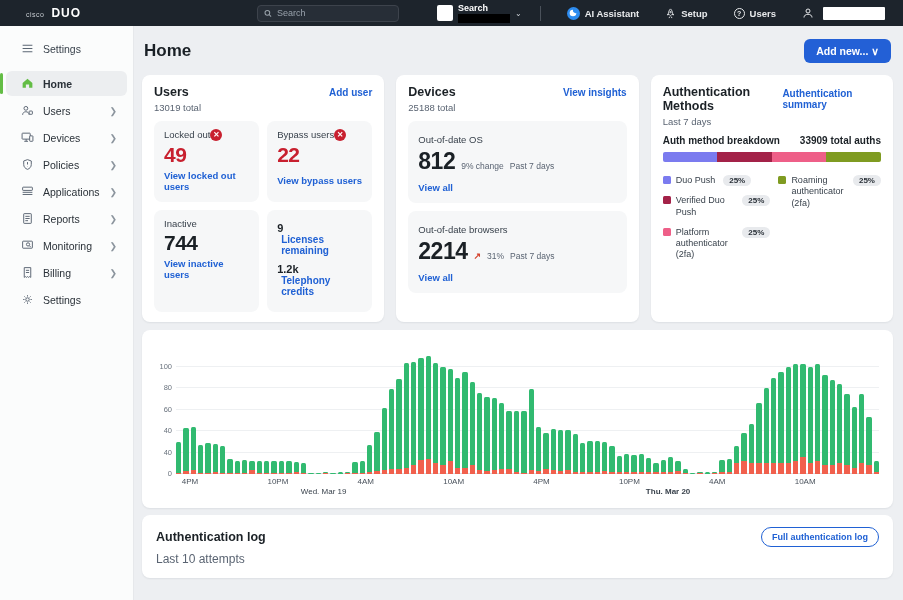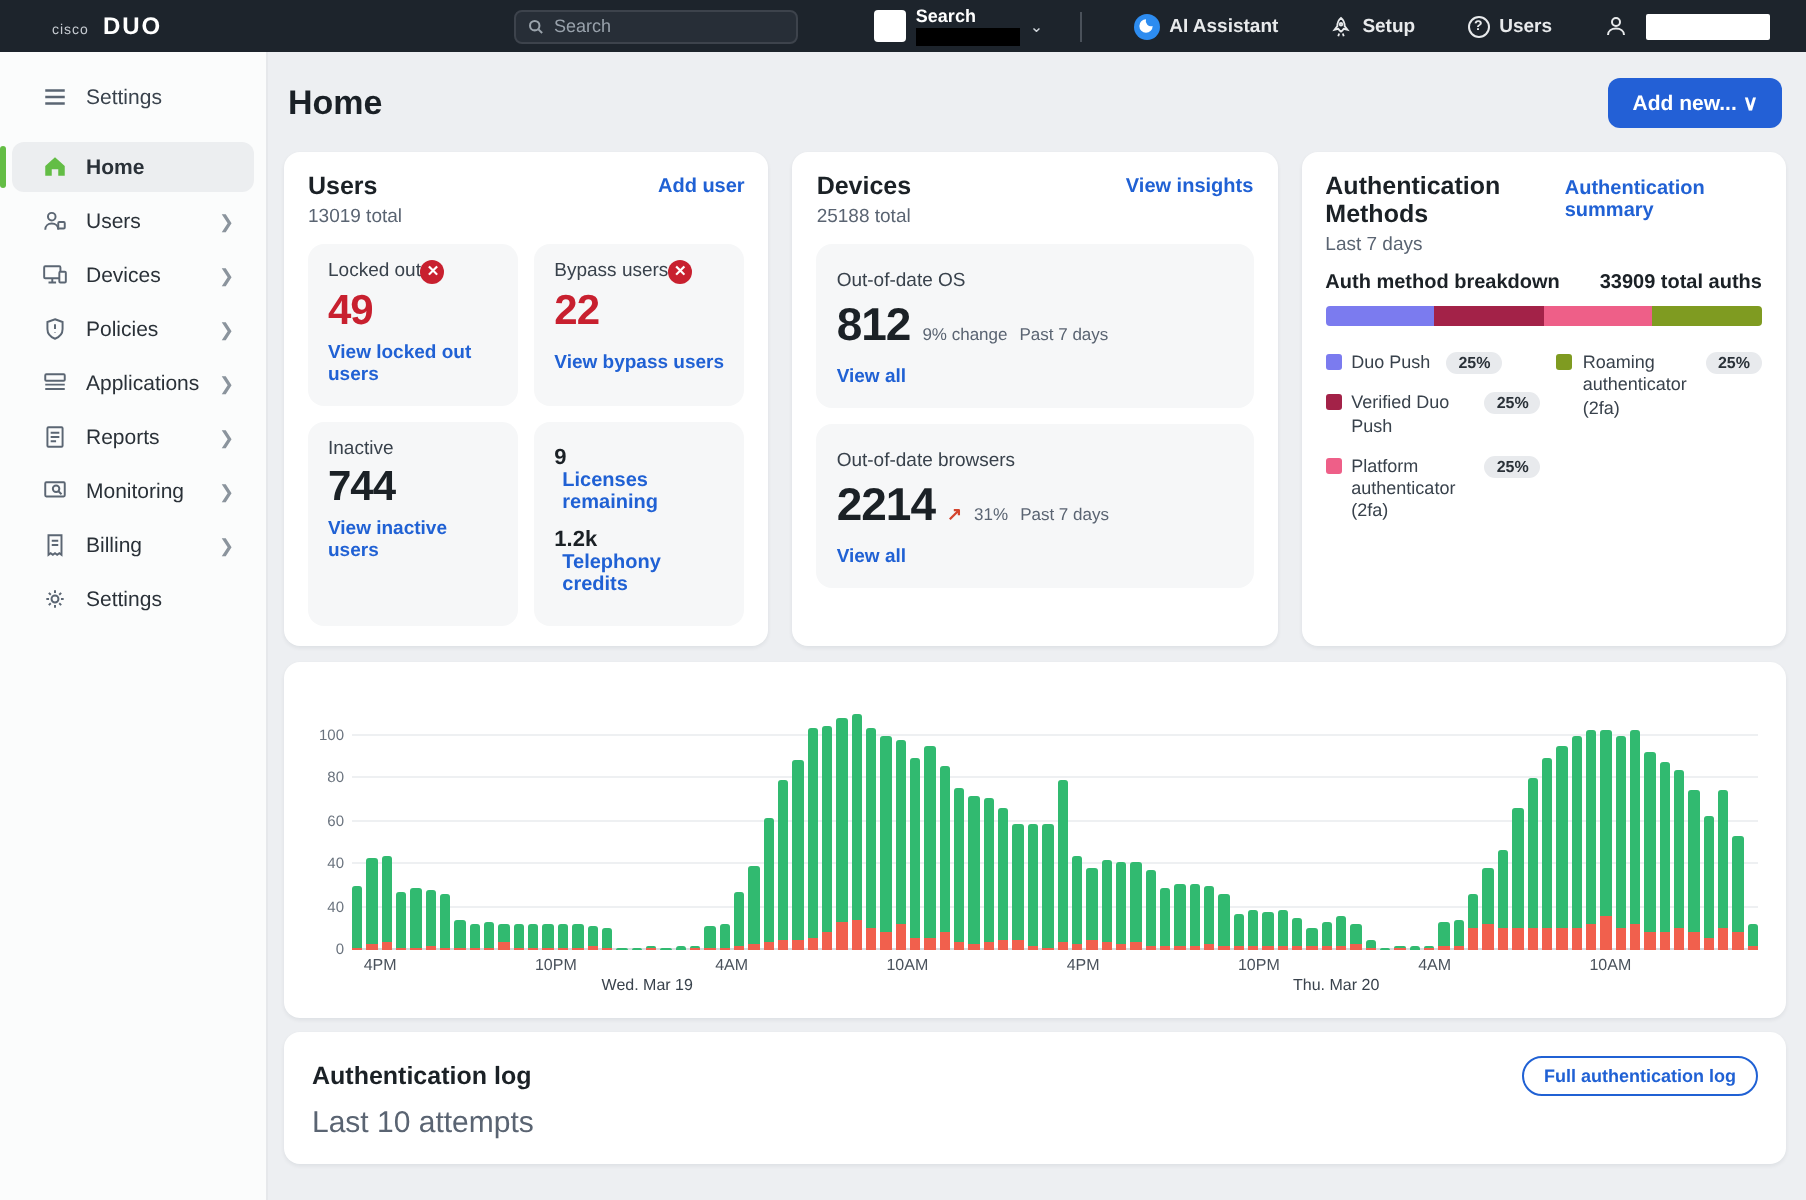--- a/index.html
+++ b/index.html
@@ -99,21 +99,21 @@
   .xaxis { position:relative; margin-left:20px; height:26px; }
   .xtick { position:absolute; top:3px; font-size:8px; color:#4a525c; transform:translateX(-50%); }
   .xday { position:absolute; top:13px; font-size:8px; color:#39424c; transform:translateX(-50%); }
 
   
   .log-card { margin-top:7px; padding:12px 14px; }
   .log-head { display:flex; align-items:center; justify-content:space-between; }
   .log-title { font-size:12.5px; font-weight:bold; color:#1b2126; }
   .log-btn { border:1px solid #2061d4; color:#2061d4; background:#fff; font-size:9px; font-weight:bold;
     padding:4px 10px; border-radius:11px; cursor:pointer; font-family:"Liberation Sans", sans-serif; }
-  .log-sub { font-size:15px; color:#5a6472; margin-top:5px; }
+  .log-sub { font-size:12px; color:#5a6472; margin-top:5px; }
 </style>
 </head>
 <body>
 
 <div class="topbar">
   <div class="logo">
     <span class="cisco">cisco</span>
     <span class="duo">DUO</span>
   </div>
   <div class="tb-spacer"></div>
@@ -797,21 +797,21 @@
       <div class="xaxis" id="xaxis">
           <span class="xtick" style="left: 2%;">4PM</span>
           <span class="xtick" style="left: 14.5%;">10PM</span>
           <span class="xtick" style="left: 27%;">4AM</span>
           <span class="xtick" style="left: 39.5%;">10AM</span>
           <span class="xtick" style="left: 52%;">4PM</span>
           <span class="xtick" style="left: 64.5%;">10PM</span>
           <span class="xtick" style="left: 77%;">4AM</span>
           <span class="xtick" style="left: 89.5%;">10AM</span>
           <span class="xday" style="left: 21%;">Wed. Mar 19</span>
-          <span class="xday" style="left: 70%;">Thu. Mar 20</span>
+          <span class="xday" style="left: 70%; font-weight: bold;">Thu. Mar 20</span>
         </div>
     </div>
 
     <div class="card log-card">
       <div class="log-head">
         <span class="log-title">Authentication log</span>
         <button class="log-btn">Full authentication log</button>
       </div>
       <div class="log-sub">Last 10 attempts</div>
 

